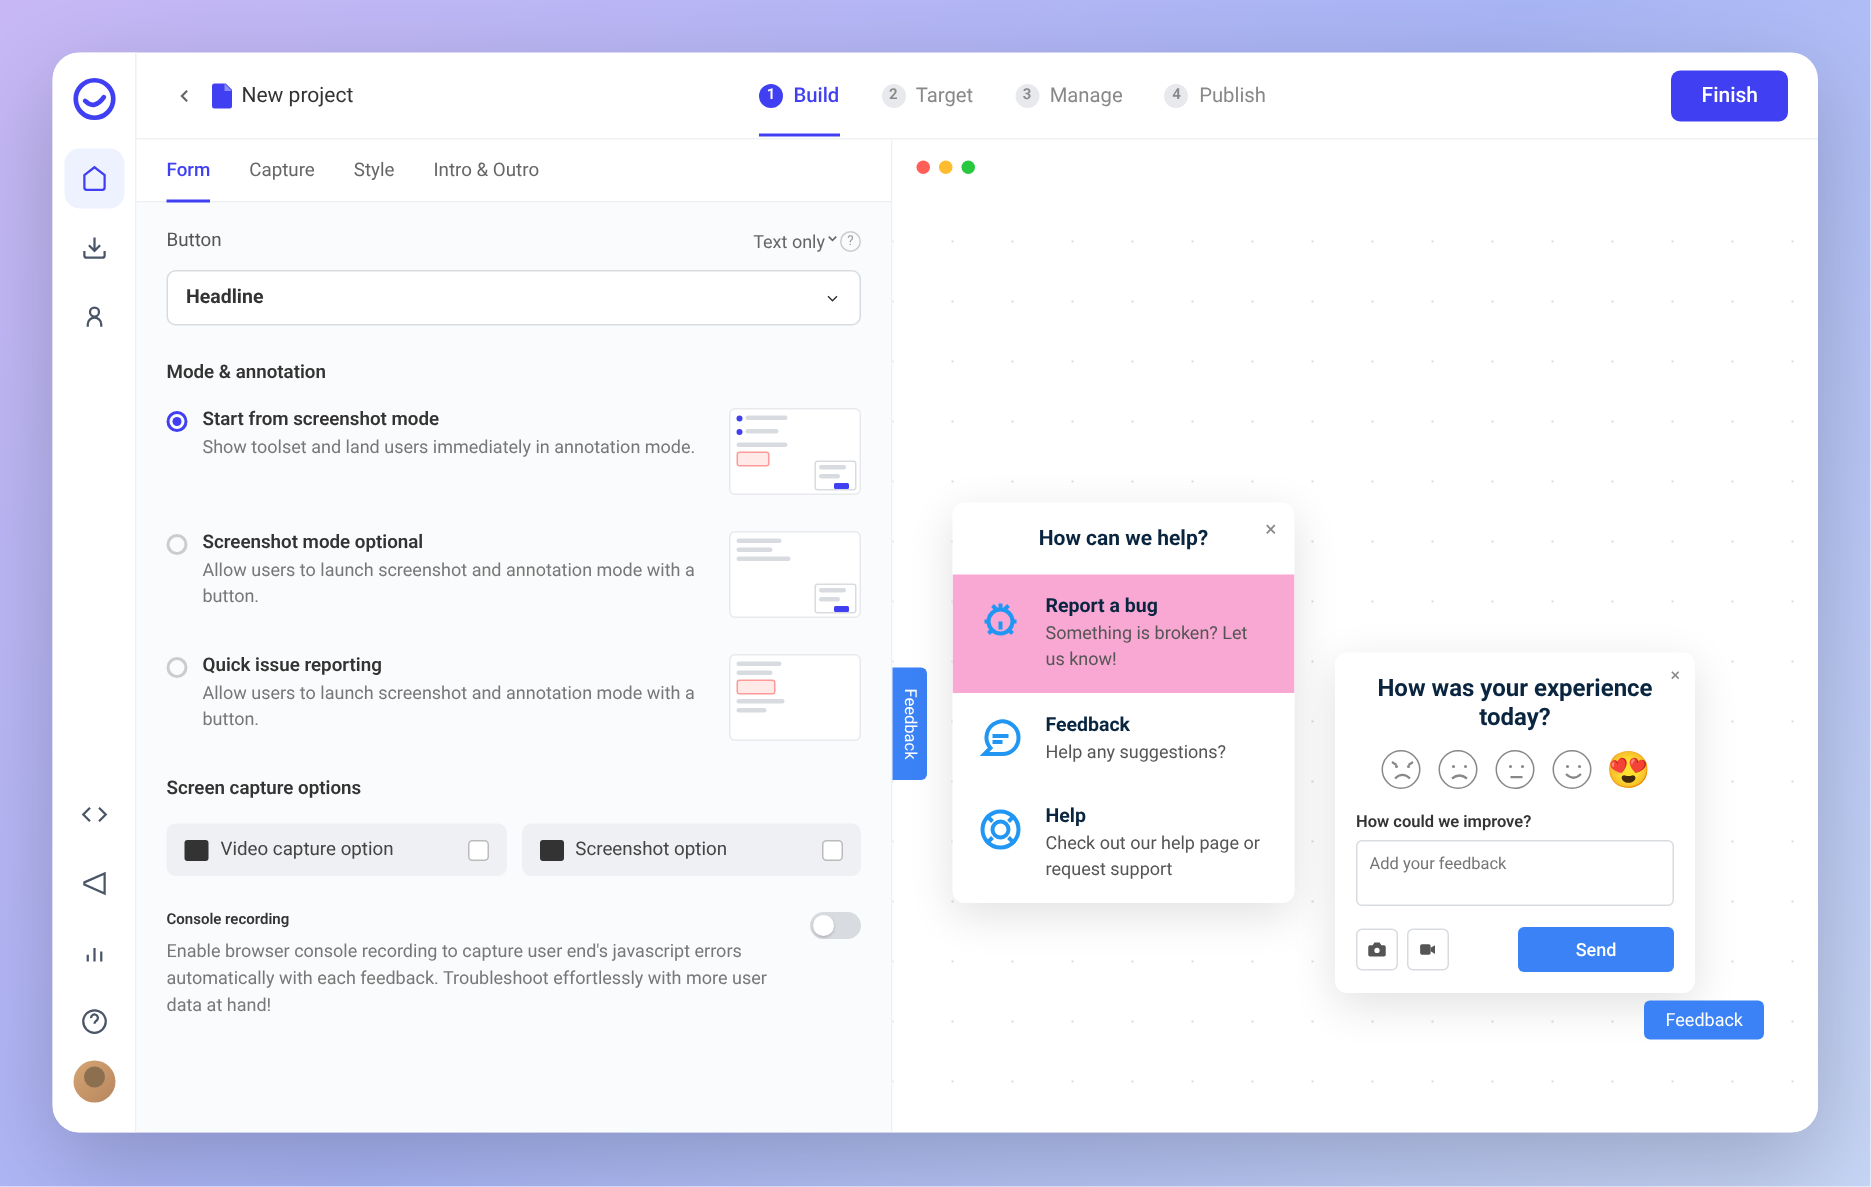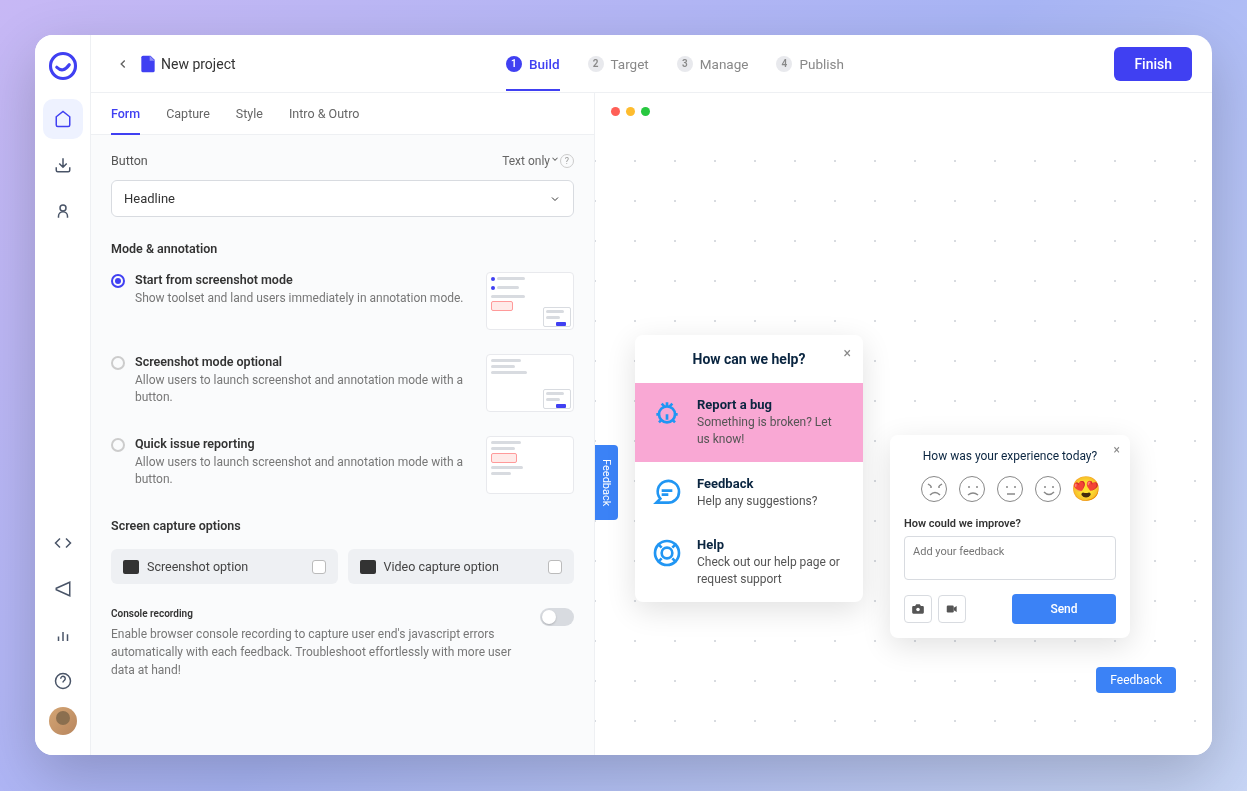--- a/index.html
+++ b/index.html
@@ -41,21 +41,21 @@
     .subtab { padding: 13px 0; font-size: 12.5px; color: #666; cursor: pointer; position: relative; }
     .subtab.active { color: #4040f2; font-weight: 500; }
     .subtab.active::after { content:""; position:absolute; bottom:-1px; left:0; right:0; height:2px; background:#4040f2; }
     
     .panel-body { padding: 18px 20px; flex: 1; }
     .row-header { display: flex; justify-content: space-between; align-items: center; margin-bottom: 12px; }
     .row-label { font-size: 12.5px; color: #555; }
     .text-only { display: flex; align-items: flex-start; gap: 0; font-size: 12px; color: #666; }
     .help-circle { width: 14px; height: 14px; border: 1px solid #ccc; border-radius: 50%; display: inline-flex; align-items: center; justify-content: center; font-size: 9px; color: #999; }
     
-    .select-input { width: 100%; padding: 10px 12px; border: 1px solid #d8dbe0; border-radius: 6px; font-size: 13px; color: #333; background: #fff; display: flex; justify-content: space-between; align-items: center; cursor: pointer; margin-bottom: 24px; }
+    .select-input { width: 100%; padding: 10px 12px; border: 1px solid #d8dbe0; border-radius: 6px; font-size: 13px; color: #333; background: #fff; display: flex; justify-content: space-between; align-items: center; cursor: pointer; margin-bottom: 24px; font-weight: bold; }
     
     .section-title { font-size: 12.5px; font-weight: 600; color: #333; margin-bottom: 16px; }
     .radio-row { display: flex; gap: 16px; margin-bottom: 24px; align-items: flex-start; }
     .radio-left { display: flex; gap: 10px; flex: 1; }
     .radio-input { width: 14px; height: 14px; border: 2px solid #ccc; border-radius: 50%; margin-top: 2px; flex-shrink: 0; position: relative; cursor: pointer; }
     .radio-input.checked { border-color: #4040f2; }
     .radio-input.checked::after { content:""; position:absolute; width:6px; height:6px; background:#4040f2; border-radius:50%; top:2px; left:2px; }
     .radio-text { flex: 1; }
     .radio-title { font-size: 12.5px; font-weight: 600; color: #333; margin-bottom: 3px; }
     .radio-desc { font-size: 12px; color: #777; line-height: 1.45; }
@@ -92,21 +92,21 @@
     .help-item { display: flex; gap: 14px; padding: 14px 16px; cursor: pointer; }
     .help-item.highlighted { background: #f9a8d4; }
     .help-icon { width: 32px; height: 32px; color: #2196f3; flex-shrink: 0; }
     .help-item-text { flex: 1; }
     .help-item-title { font-size: 13px; font-weight: 700; color: #0a2540; margin-bottom: 2px; }
     .help-item-desc { font-size: 12px; color: #555; line-height: 1.4; }
     
     
     .exp-popup { position: absolute; top: 300px; left: 295px; width: 240px; background: #fff; border-radius: 8px; box-shadow: 0 8px 30px rgba(0,0,0,0.12); padding: 14px; }
     .exp-close { position: absolute; top: 8px; right: 10px; font-size: 12px; color: #888; cursor: pointer; }
-    .exp-title { font-size: 12px; font-weight: 400; color: #0a2540; text-align: center; margin-bottom: 12px; }
+    .exp-title { font-size: 16px; font-weight: 700; color: #0a2540; text-align: center; margin-bottom: 12px; }
     .emoji-row { display: flex; justify-content: center; gap: 10px; margin-bottom: 14px; }
     .emoji { width: 28px; height: 28px; cursor: pointer; display: flex; align-items: center; justify-content: center; }
     .emoji-face { width: 26px; height: 26px; border: 1.5px solid #888; border-radius: 50%; position: relative; }
     .emoji-heart { font-size: 24px; }
     .exp-subtitle { font-size: 11px; font-weight: 600; color: #333; margin-bottom: 6px; }
     .exp-textarea { width: 100%; border: 1px solid #d8dbe0; border-radius: 4px; padding: 8px; font-size: 11px; color: #999; height: 44px; margin-bottom: 10px; resize: none; }
     .exp-footer { display: flex; gap: 6px; align-items: center; }
     .exp-icon-btn { width: 28px; height: 28px; border: 1px solid #d8dbe0; border-radius: 4px; display: flex; align-items: center; justify-content: center; cursor: pointer; color: #555; }
     .exp-send { flex: 1; margin-left: auto; background: #3b82f6; color: #fff; border: none; padding: 8px; border-radius: 4px; font-size: 12px; font-weight: 500; cursor: pointer; max-width: 130px; margin-left: 40px; }
     
@@ -302,26 +302,26 @@
               <div class="mini-line" style="width:32px;margin-top:3px;"></div>
               <div class="mini-line" style="width:20px;"></div>
             </div>
           </div>
 
           <div class="section-title">Screen capture options</div>
 
           <div class="capture-row">
             <div class="capture-opt">
               <div class="cam-icon"></div>
-              <span>Screenshot option</span>
+              <span>Video capture option</span>
               <div class="capture-checkbox"></div>
             </div>
             <div class="capture-opt">
               <div class="cam-icon"></div>
-              <span>Video capture option</span>
+              <span>Screenshot option</span>
               <div class="capture-checkbox"></div>
             </div>
           </div>
 
           <div class="toggle-row">
             <div class="toggle-text">
               <div class="toggle-title">Console recording</div>
               <div class="toggle-desc">Enable browser console recording to capture user end's javascript errors automatically with each feedback. Troubleshoot effortlessly with more user data at hand!</div>
             </div>
             <div class="toggle"></div>

